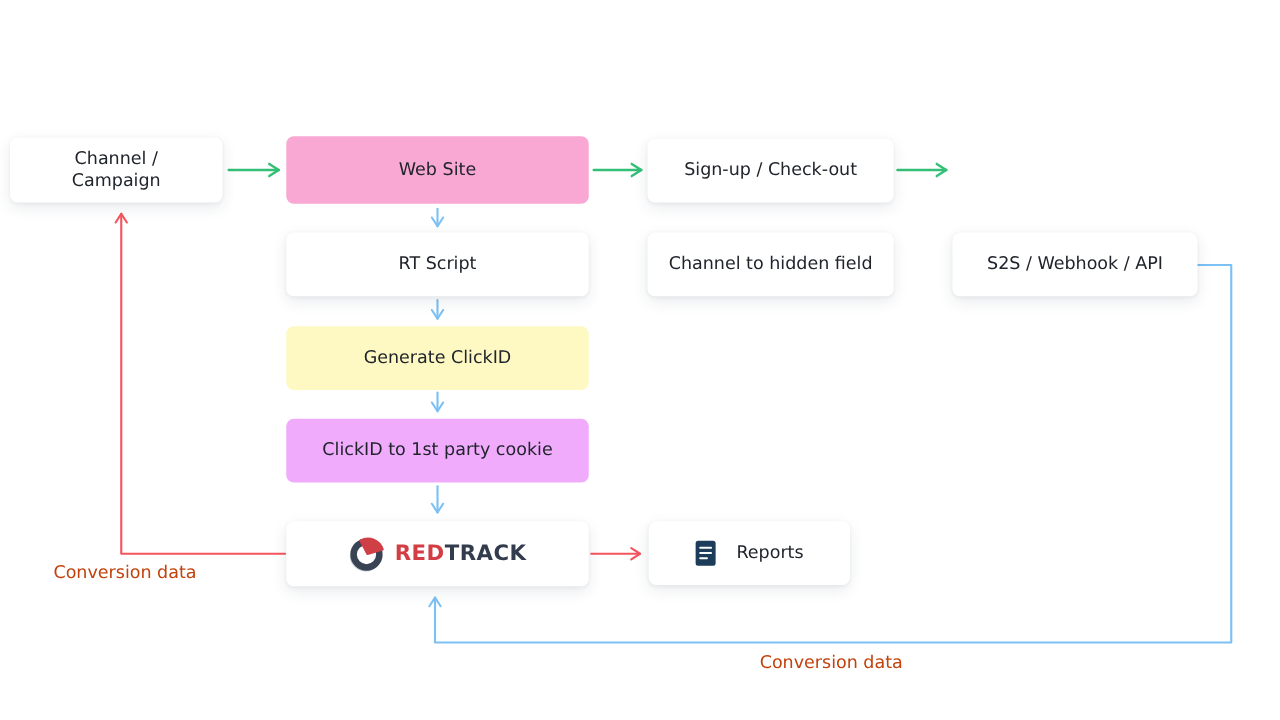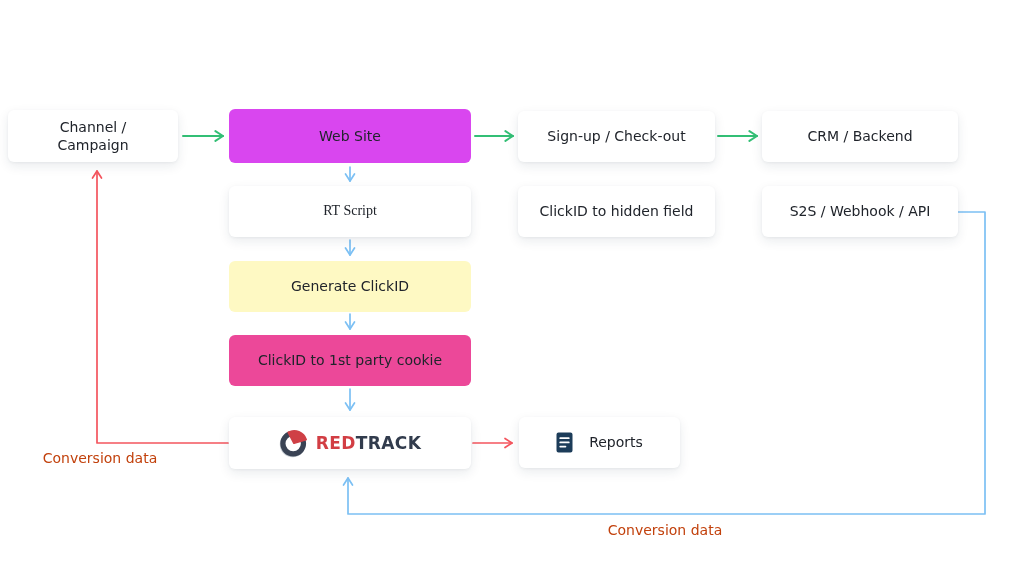--- a/index.html
+++ b/index.html
@@ -8,23 +8,23 @@
     font-family:"DejaVu Sans","Liberation Sans",sans-serif;color:#20242b;
   }
   .stage{position:absolute;inset:0;}
   svg.wires{position:absolute;left:0;top:0;z-index:1;}
   .node{
     position:absolute;z-index:2;background:#ffffff;border-radius:6px;
     box-shadow:0 4px 12px rgba(25,39,62,0.09), 0 1px 3px rgba(25,39,62,0.05);
     display:flex;align-items:center;justify-content:center;
     font-size:14px;line-height:1.3;text-align:center;color:#20242b;
   }
-  .node.green{background:#d946ef;box-shadow:none;}
+  .node.green{background:#f9a8d4;box-shadow:none;}
   .node.blue{background:#fef9c3;box-shadow:none;}
-  .node.yellow{background:#ec4899;box-shadow:none;}
+  .node.yellow{background:#f0abfc;box-shadow:none;}
   .prewrap{white-space:pre-line;}
   .flow-label{
     position:absolute;z-index:2;font-size:14px;color:#c2410c;text-align:center;
   }
   .logo{display:flex;align-items:center;gap:8px;justify-content:center;}
   .logo .wordmark{font-weight:bold;font-size:17px;letter-spacing:0.4px;}
   .logo .red{color:#d23e44;}
   .logo .dark{color:#323c4d;}
   .reports-inner{display:flex;align-items:center;gap:16px;}
 </style>
@@ -67,30 +67,27 @@
   </div>
 
   <div class="node green" style="left:229px;top:109px;width:242px;height:54px;">
     <span>Web Site</span>
   </div>
 
   <div class="node" style="left:518px;top:111px;width:197px;height:51px;">
     <span>Sign-up / Check-out</span>
   </div>
 
-  <div class="node" style="left:762px;top:111px;width:196px;height:51px;">
-    <span>CRM / Backend</span>
-  </div>
 
-  <div class="node" style="left:229px;top:186px;width:242px;height:51px;font-family:Liberation Serif, serif;">
+  <div class="node" style="left:229px;top:186px;width:242px;height:51px;">
     <span>RT Script</span>
   </div>
 
   <div class="node" style="left:518px;top:186px;width:197px;height:51px;">
-    <span>ClickID to hidden field</span>
+    <span>Channel to hidden field</span>
   </div>
 
   <div class="node" style="left:762px;top:186px;width:196px;height:51px;">
     <span>S2S / Webhook / API</span>
   </div>
 
   <div class="node blue" style="left:229px;top:261px;width:242px;height:51px;">
     <span>Generate ClickID</span>
   </div>
 

